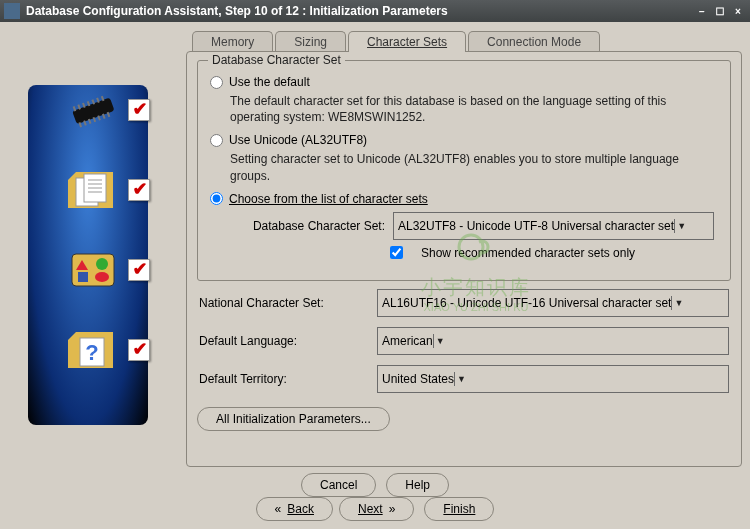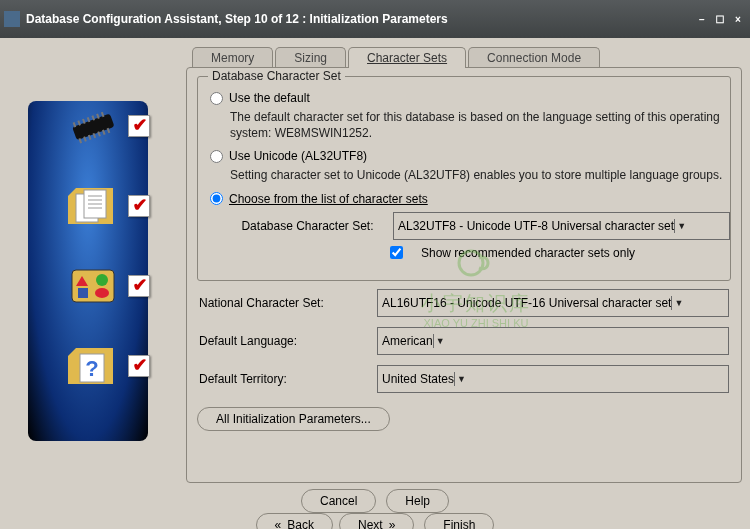--- a/index.html
+++ b/index.html
@@ -4,21 +4,21 @@
 <style>
   * { box-sizing: border-box; margin: 0; padding: 0; }
   body {
     width: 750px; height: 529px;
     font-family: "Helvetica", Arial, sans-serif;
     font-size: 12px;
     background: #3b3e3f;
     overflow: hidden;
   }
   .titlebar {
-    height: 38px;
+    height: 22px;
     background: linear-gradient(to bottom, #565a5c 0%, #3f4344 100%);
     display: flex; align-items: center;
     padding: 0 4px;
     color: #fff;
     font-weight: bold;
   }
   .titlebar .appicon {
     width: 16px; height: 16px; margin-right: 6px;
     background: #4a6a8a;
     display: inline-block;
@@ -100,21 +100,21 @@
     border-radius: 4px;
     background: #d4cfc6;
     padding: 8px 10px 10px 10px;
     position: relative;
     flex: 1;
     display:flex; flex-direction: column; gap: 6px;
   }
   .groupbox {
     border: 1px solid #8a867d;
     border-radius: 3px;
-    padding: 10px 0 12px 10px;
+    padding: 10px 16px 12px 10px;
     position: relative;
   }
   .groupbox-title {
     position: absolute; top: -8px; left: 10px;
     background: #d4cfc6;
     padding: 0 4px;
     font-size: 12px;
     color: #222;
   }
   .opt { margin: 4px 0 8px 2px; }
@@ -124,21 +124,21 @@
     margin: 4px 0 0 20px;
     color: #222;
     line-height: 1.35;
     font-size: 12px;
   }
   .underline { text-decoration: underline; }
   .subrow {
     display:flex; align-items:center; gap: 8px;
     margin: 6px 0 0 20px;
   }
-  .subrow .lbl { width: 155px; text-align: center; }
+  .subrow .lbl { width: 155px; text-align: right; }
   .select {
     flex: 1;
     height: 28px;
     border: 1px solid #6b6b6b;
     background: #d4cfc6;
     display:flex; align-items:center; 
     padding: 0 4px;
     font-size: 12px;
     cursor: pointer;
   }

